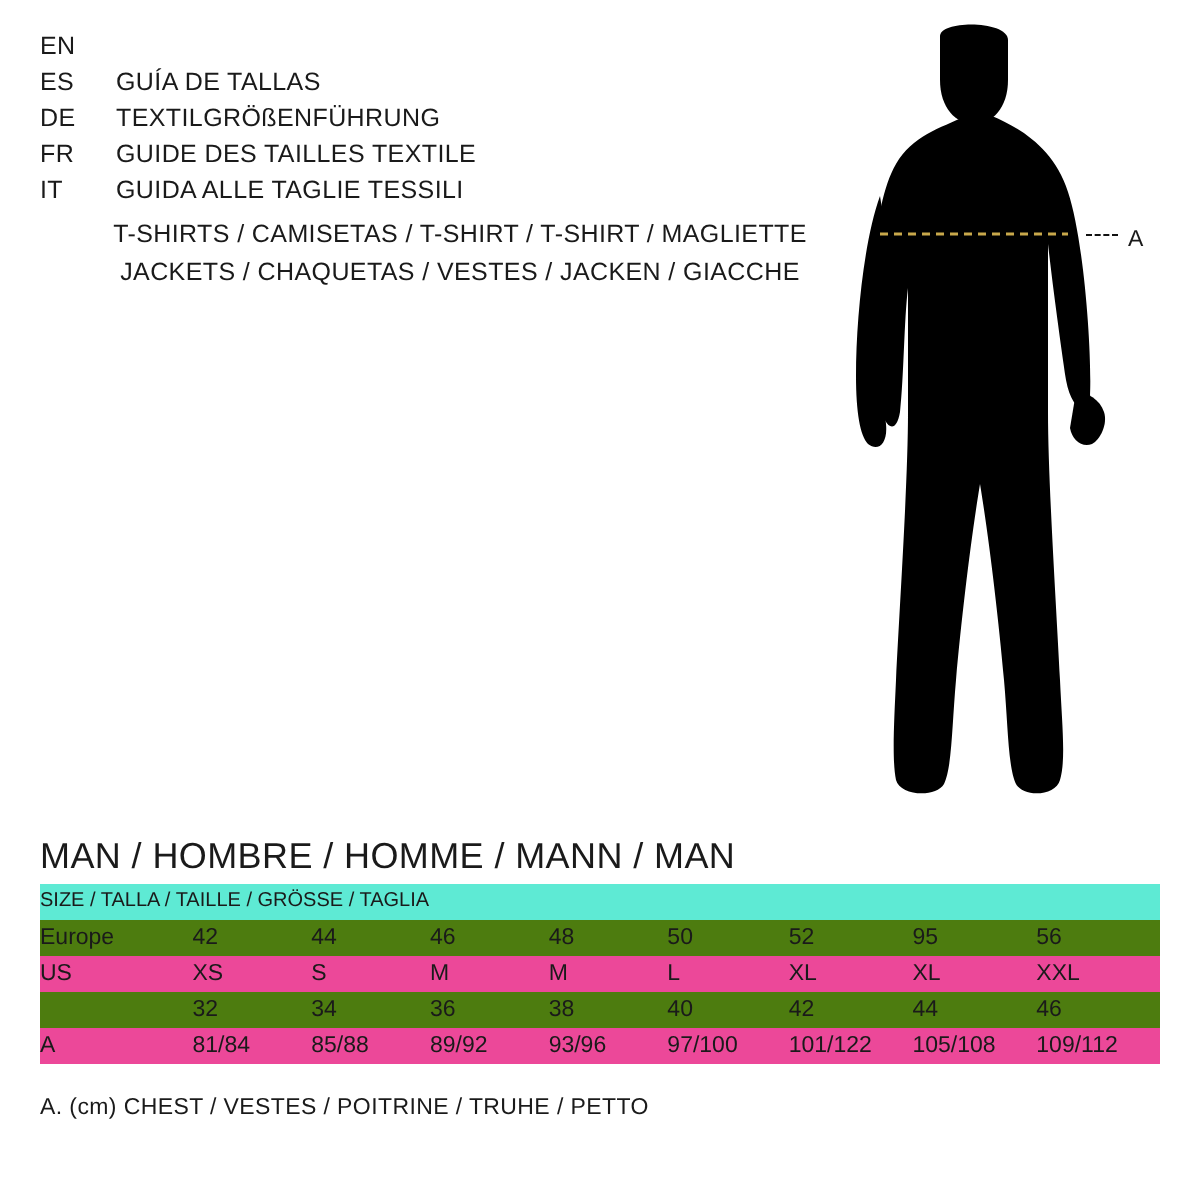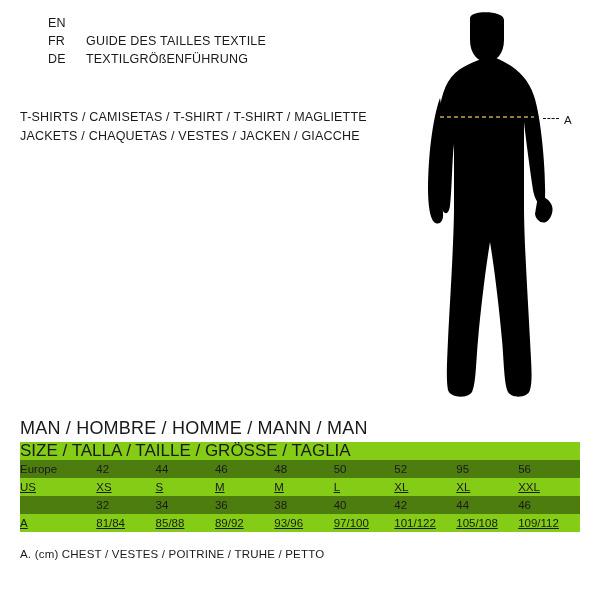--- a/index.html
+++ b/index.html
@@ -19,21 +19,20 @@
     position: absolute;
     inset: 0;
   }
 
   
   .lang-block {
     position: absolute;
     left: 20px;
     top: 16px;
     width: 360px;
-    margin-left: 28px;
   }
   .lang-row {
     display: flex;
     align-items: baseline;
     height: 18px;
     font-size: 12.5px;
     letter-spacing: 0.2px;
   }
   .lang-code {
     width: 38px;
@@ -44,20 +43,21 @@
     flex: 1 1 auto;
     white-space: nowrap;
   }
 
   
   .cats {
     position: absolute;
     left: 20px;
     top: 110px;
     width: 420px;
+    text-align: center;
   }
   .cat-line {
     font-size: 12.5px;
     height: 19px;
     letter-spacing: 0.2px;
     white-space: nowrap;
   }
 
   
   .figure-wrap {
@@ -109,30 +109,29 @@
   }
   table.size-table td, table.size-table th {
     padding: 0;
     height: 18px;
     line-height: 18px;
     text-align: left;
     font-weight: 400;
     white-space: nowrap;
   }
   .row-header td {
-    background: #84cc16;
-    font-size: 17px;
+    background: #5eead4;
+    font-size: 10px;
     padding-left: 4px;
   }
   .row-shade td {
     background: #4d7c0f;
   }
   .row-plain td {
-    background: #84cc16;
-    text-decoration: underline;
+    background: #ec4899;
   }
   td.c0 { width: 86px; padding-left: 4px; }
   td.cN { width: 67px; margin-top: 44px; }
 
   .footnote {
     position: absolute;
     left: 20px;
     top: 548px;
     font-size: 11.5px;
     letter-spacing: 0.2px;
@@ -142,26 +141,34 @@
 </head>
 <body>
 
 <div class="page">
 
   <div class="lang-block">
     <div class="lang-row">
       <span class="lang-code">EN</span>
     </div>
     <div class="lang-row">
+      <span class="lang-code">ES</span>
+      <span class="lang-text">GUÍA DE TALLAS</span>
+    </div>
+    <div class="lang-row">
+      <span class="lang-code">DE</span>
+      <span class="lang-text">TEXTILGRÖßENFÜHRUNG</span>
+    </div>
+    <div class="lang-row">
       <span class="lang-code">FR</span>
       <span class="lang-text">GUIDE DES TAILLES TEXTILE</span>
     </div>
     <div class="lang-row">
-      <span class="lang-code">DE</span>
-      <span class="lang-text">TEXTILGRÖßENFÜHRUNG</span>
+      <span class="lang-code">IT</span>
+      <span class="lang-text">GUIDA ALLE TAGLIE TESSILI</span>
     </div>
   </div>
 
   <div class="cats">
     <div class="cat-line">T-SHIRTS / CAMISETAS / T-SHIRT / T-SHIRT / MAGLIETTE</div>
     <div class="cat-line">JACKETS / CHAQUETAS / VESTES / JACKEN / GIACCHE</div>
   </div>
 
   <div class="figure-wrap">
     <svg class="figure-svg" width="200" height="400" viewBox="0 0 200 400">

